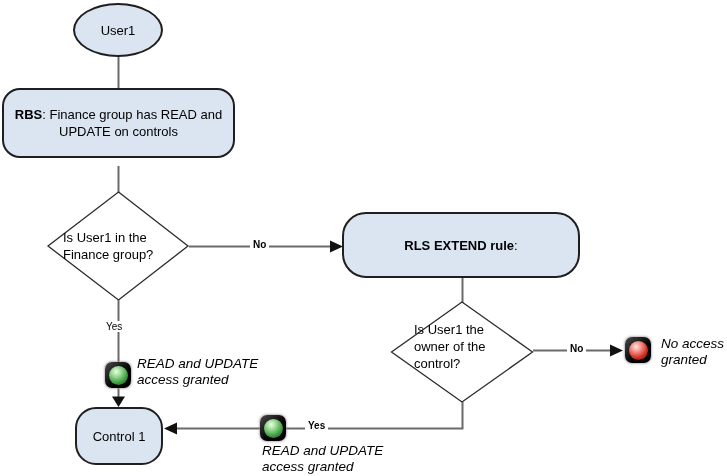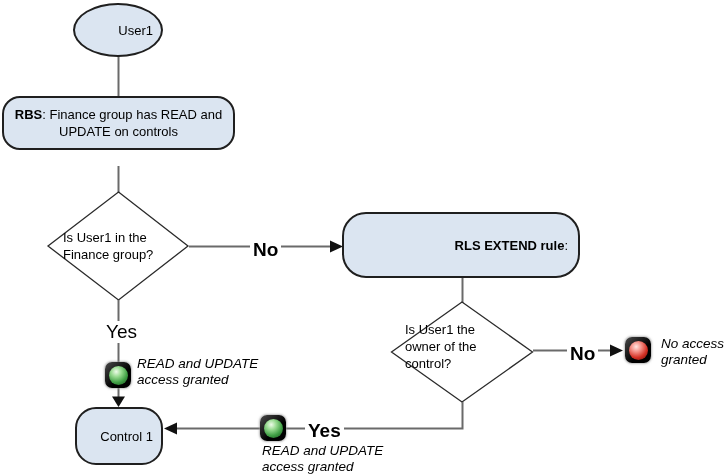--- a/index.html
+++ b/index.html
@@ -17,40 +17,40 @@
     left: 0; top: 0;
     z-index: 1;
   }
   .node {
     position: absolute;
     box-sizing: border-box;
     background: #dbe5f1;
     border: 2px solid #1f1f1f;
     display: flex;
     align-items: center;
-    justify-content: flex-end;
+    justify-content: center;
     text-align: center;
     font-size: 13px;
     line-height: 17px;
     z-index: 2;
     padding: 2px 8px;
   }
   .ellipse { border-radius: 50%; }
   .rounded-lg { border-radius: 24px; }
   .rounded-md { border-radius: 21px; }
   .diamond-label {
     position: absolute;
     text-align: left;
     font-size: 13px;
     line-height: 17px;
     z-index: 2;
   }
   .edge-label {
     position: absolute;
-    font-size: 19px;
+    font-size: 10px;
     background: #ffffff;
     padding: 0 3px;
     z-index: 3;
   }
   .edge-label.bold { font-weight: bold; }
   .note {
     position: absolute;
     font-style: italic;
     font-size: 13.5px;
     line-height: 15.5px;
@@ -107,33 +107,33 @@
     <polygon points="112,396.5 125,396.5 118.5,407" fill="#111111"></polygon>
 
     <polyline points="462.5,402 462.5,428.5 176,428.5" fill="none" stroke="#6a6a6a" stroke-width="2"></polyline>
     <polygon points="177,422.5 164,428.5 177,434.5" fill="#111111"></polygon>
   </svg>
 
   <div class="node ellipse" style="left:73px; top:3px; width:90px; height:54px;">
     <span>User1</span>
   </div>
 
-  <div class="node rounded-lg" style="left:2px; top:96px; width:233px; height:54px;border-radius:18px;">
+  <div class="node rounded-lg" style="left:2px; top:88px; width:233px; height:70px;border-radius:18px;">
     <span><b>RBS</b><span>: Finance group has READ and UPDATE on controls</span></span>
   </div>
 
   <div class="diamond-label" style="left:63px; top:229px; width:111px;">Is User1 in the Finance group?</div>
 
   <div class="node rounded-lg" style="left:342px; top:212px; width:238px; height:66px; padding:4px 10px;">
     <div>
       <div><b>RLS EXTEND rule</b><span>:</span></div>
     </div>
   </div>
 
-  <div class="diamond-label" style="left:405px; top:321px; width:98px;">Is User1 the owner of the control?</div>
+  <div class="diamond-label" style="left:414px; top:321px; width:98px;">Is User1 the owner of the control?</div>
 
   <div class="node rounded-md" style="left:75px; top:407px; width:88px; height:58px;">
     <span>Control 1</span>
   </div>
 
   <div class="edge-label bold" style="left:250px; top:239px;">No</div>
   <div class="edge-label" style="left:103px; top:321px;">Yes</div>
   <div class="edge-label bold" style="left:567px; top:343px;">No</div>
   <div class="edge-label bold" style="left:305px; top:420px;">Yes</div>
 

